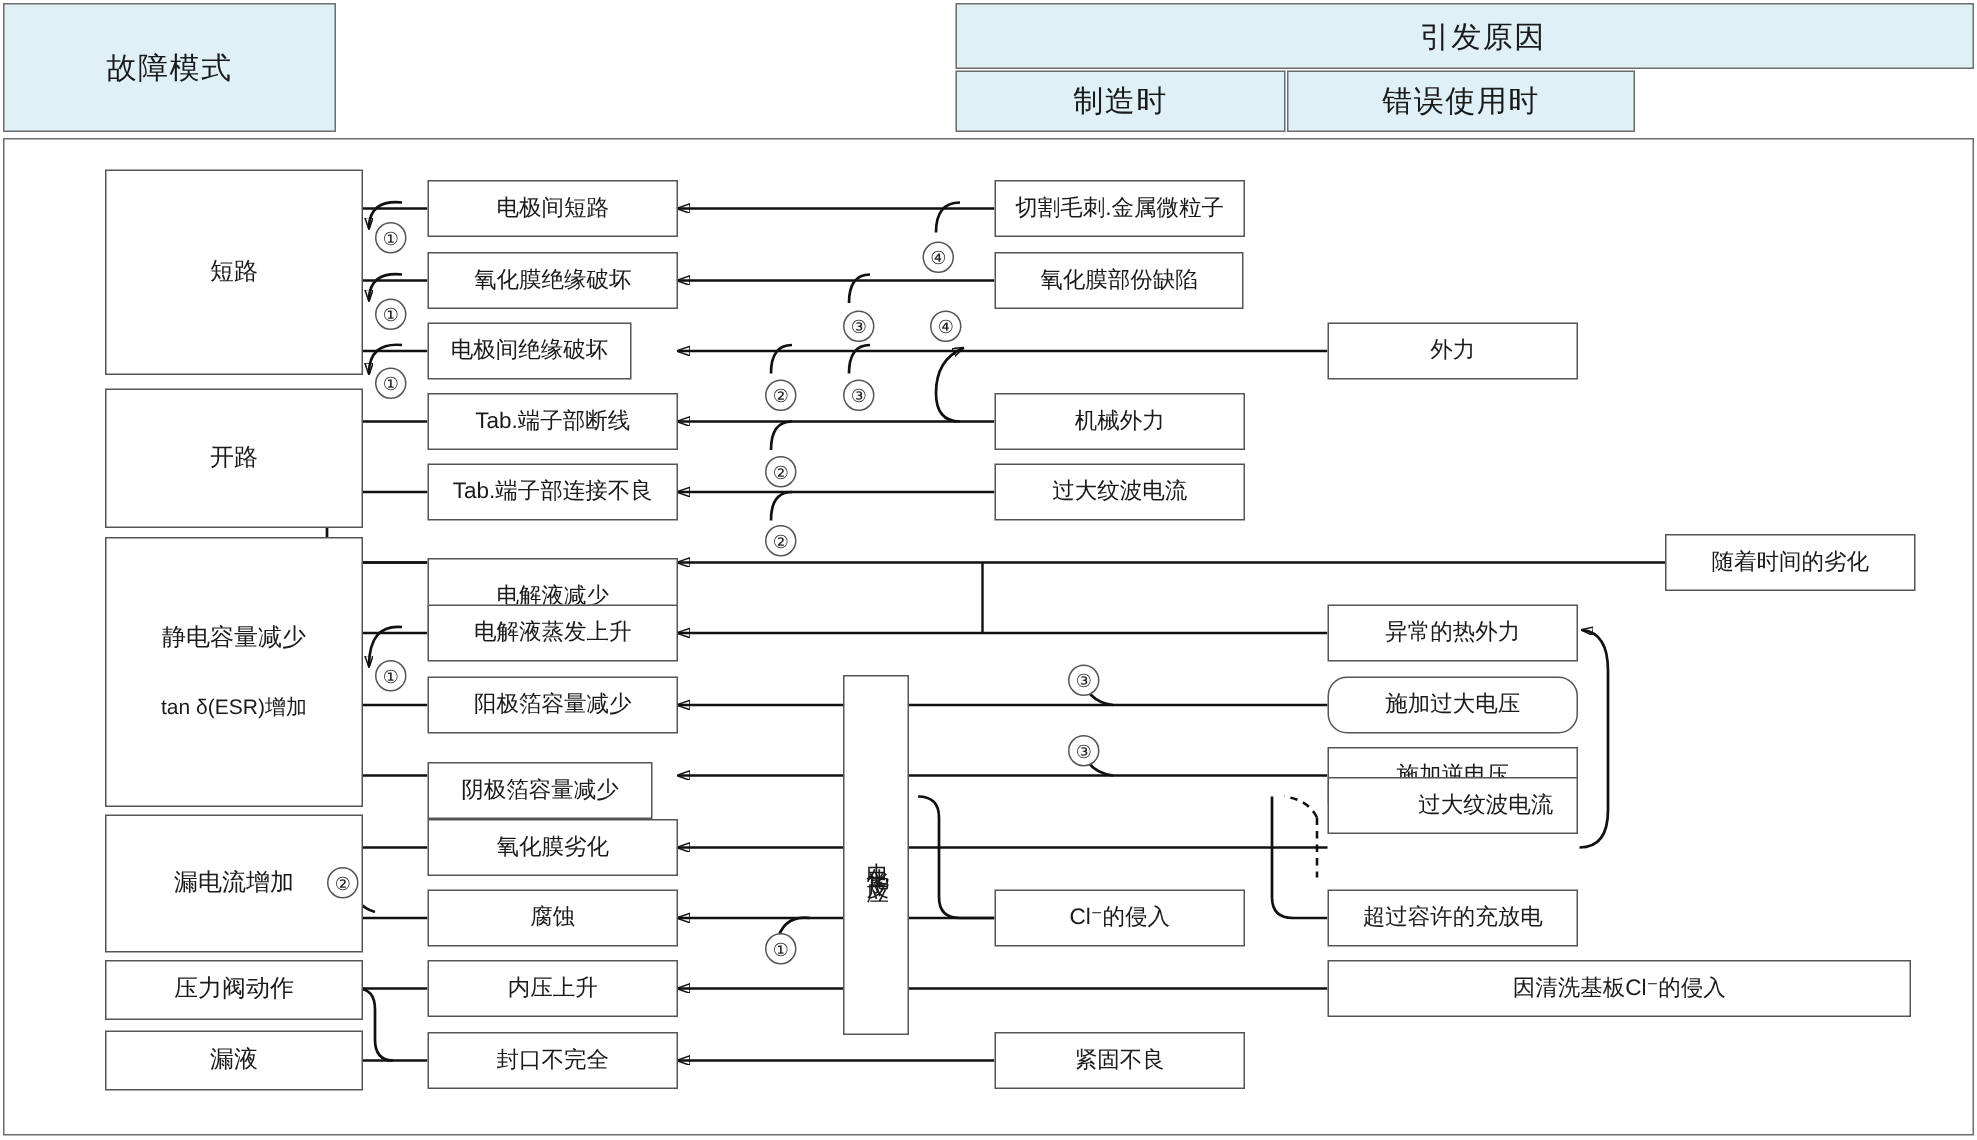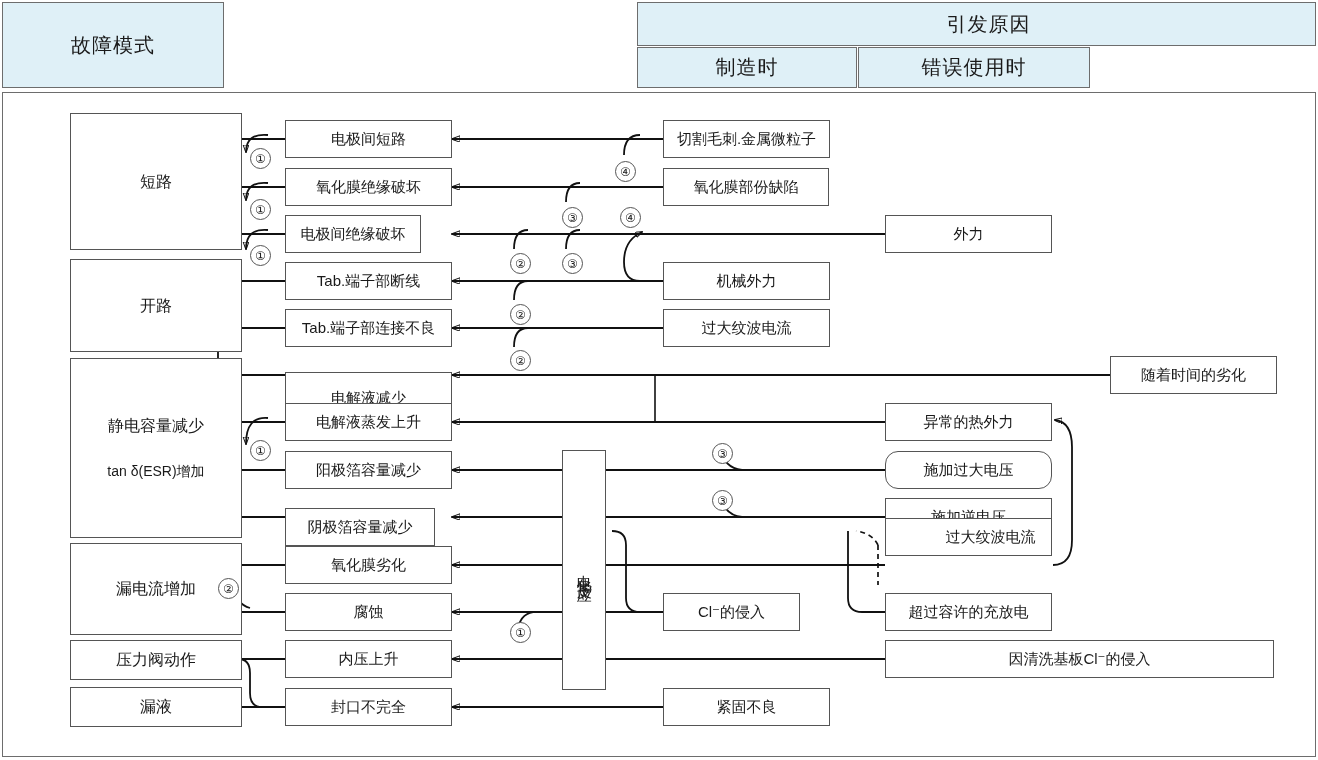--- a/index.html
+++ b/index.html
@@ -209,21 +209,21 @@
     </div>
   <div class="node" style="left:663px;top:168px;width:166px;height:38px;">
     <span>氧化膜部份缺陷</span>
     </div>
   <div class="node" style="left:663px;top:262px;width:167px;height:38px;">
     <span>机械外力</span>
     </div>
   <div class="node" style="left:663px;top:309px;width:167px;height:38px;">
     <span>过大纹波电流</span>
     </div>
-  <div class="node" style="left:663px;top:593px;width:137px;height:38px;justify-content:center;">
+  <div class="node" style="left:663px;top:593px;width:167px;height:38px;justify-content:center;">
     <span>Cl⁻的侵入</span>
     </div>
   <div class="node" style="left:663px;top:688px;width:167px;height:38px;">
     <span>紧固不良</span>
     </div>
 
   <div class="node" style="left:885px;top:215px;width:167px;height:38px;">
     <span>外力</span>
     </div>
   <div class="node" style="left:885px;top:403px;width:167px;height:38px;">

